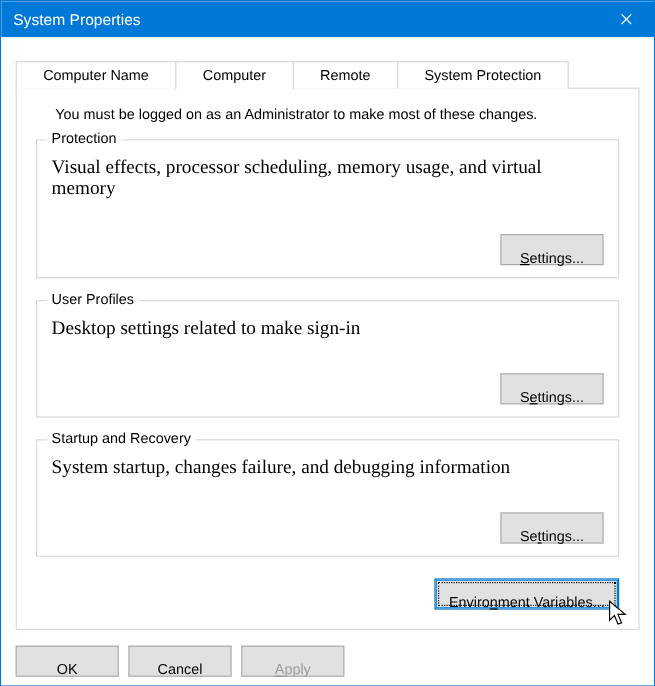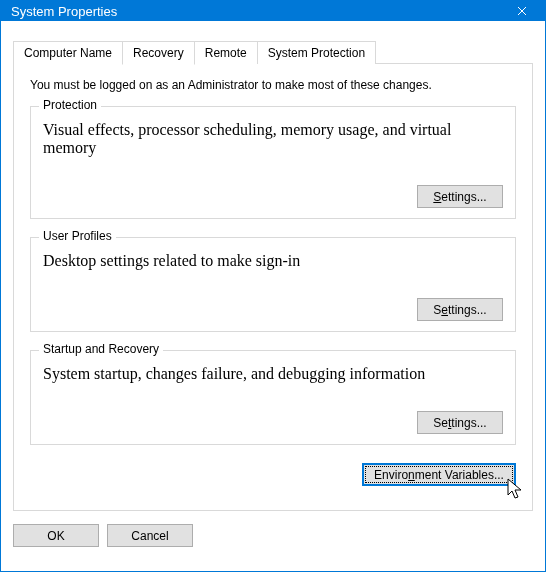--- a/index.html
+++ b/index.html
@@ -8,21 +8,21 @@
       font-size: 12px;
       background: #fff;
       width: 546px;
       height: 572px;
       overflow: hidden;
       border: 1px solid #0078d7;
     }
     .titlebar {
       background: #0078d7;
       color: #fff;
-      height: 20px;
+      height: 30px;
       display: flex;
       align-items: center;
       padding-left: 10px;
       font-size: 13px;
     }
     .titlebar .spacer { flex: 1; }
     .close-btn {
       width: 46px;
       height: 30px;
       display: flex;
@@ -36,21 +36,21 @@
       background: #fff;
     }
     .tabs {
       display: flex;
       align-items: flex-end;
       margin-top: 12px;
       position: relative;
       z-index: 2;
     }
     .tab {
-      padding: 4px 10px;
+      padding: 4px 22px;
       border: 1px solid #d9d9d9;
       border-bottom: none;
       background: #fff;
       font-size: 12px;
       cursor: pointer;
       margin-right: -1px;
       position: relative;
     }
     .tab.active {
       background: #fff;
@@ -62,20 +62,21 @@
       border: 1px solid #d9d9d9;
       padding: 14px 16px 16px 16px;
       position: relative;
       top: -1px;
       z-index: 1;
       min-height: 448px;
     }
     .intro {
       margin-bottom: 14px;
       font-size: 12px;
+      margin-left: 16px;
     }
     .group {
       border: 1px solid #d9d9d9;
       padding: 12px 12px 10px 12px;
       margin-bottom: 18px;
       position: relative;
     }
     .group-title {
       position: absolute;
       top: -9px;
@@ -95,21 +96,21 @@
       justify-content: flex-end;
     }
     .win-btn {
       min-width: 86px;
       height: 23px;
       border: 1px solid #adadad;
       background: #e1e1e1;
       font-family: inherit;
       font-size: 12px;
       cursor: pointer;
-      padding: 0 10px;
+      padding: 12px 10px;
     }
     .win-btn:disabled {
       color: #9b9b9b;
       cursor: default;
     }
     .win-btn.wide { min-width: 154px; }
     .win-btn.focused {
       outline: 1px dotted #000;
       outline-offset: -4px;
       border: 1px solid #0078d7;
@@ -147,21 +148,21 @@
       <svg viewBox="0 0 10 10">
           <path d="M1 1 L9 9 M9 1 L1 9"></path>
         </svg>
     </span>
   </div>
 </div>
 
 <div class="content">
   <div class="tabs">
     <div class="tab">Computer Name</div>
-    <div class="tab active">Recovery</div>
+    <div class="tab active">Computer</div>
     <div class="tab">Remote</div>
     <div class="tab">System Protection</div>
   </div>
 
   <div class="panel">
     <div class="intro">You must be logged on as an Administrator to make most of these changes.</div>
 
     <div class="group">
       <div class="group-title">Protection</div>
       <div class="group-desc">Visual effects, processor scheduling, memory usage, and virtual memory</div>
@@ -192,14 +193,15 @@
         <svg viewBox="0 0 20 24">
           <path d="M2 2 L2 18 L6 14 L9 21 L12 20 L9 13 L15 13 Z" fill="#fff" stroke="#000" stroke-width="1"></path>
         </svg>
       </span>
     </div>
   </div>
 
   <div class="dialog-buttons">
     <button class="win-btn">OK</button>
     <button class="win-btn">Cancel</button>
+    <button class="win-btn" disabled=""><span class="u">A</span>pply</button>
   </div>
 </div>
 
 </body></html>

